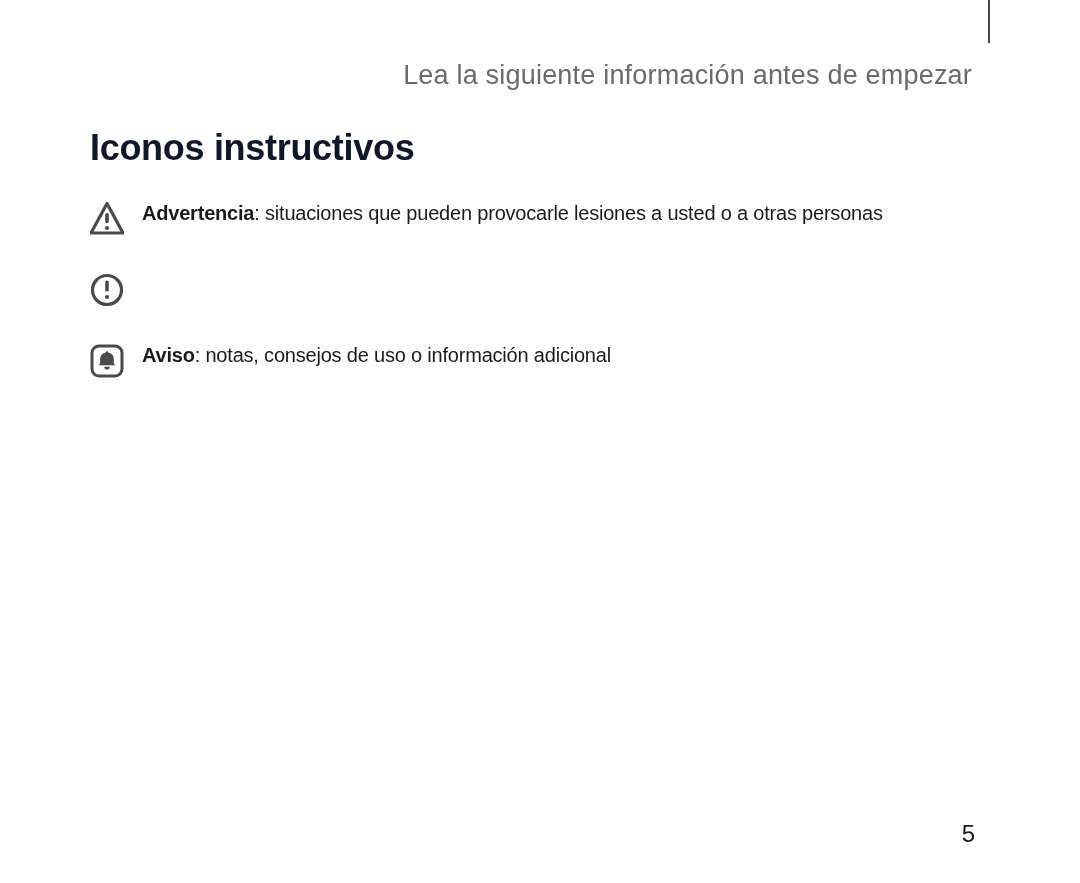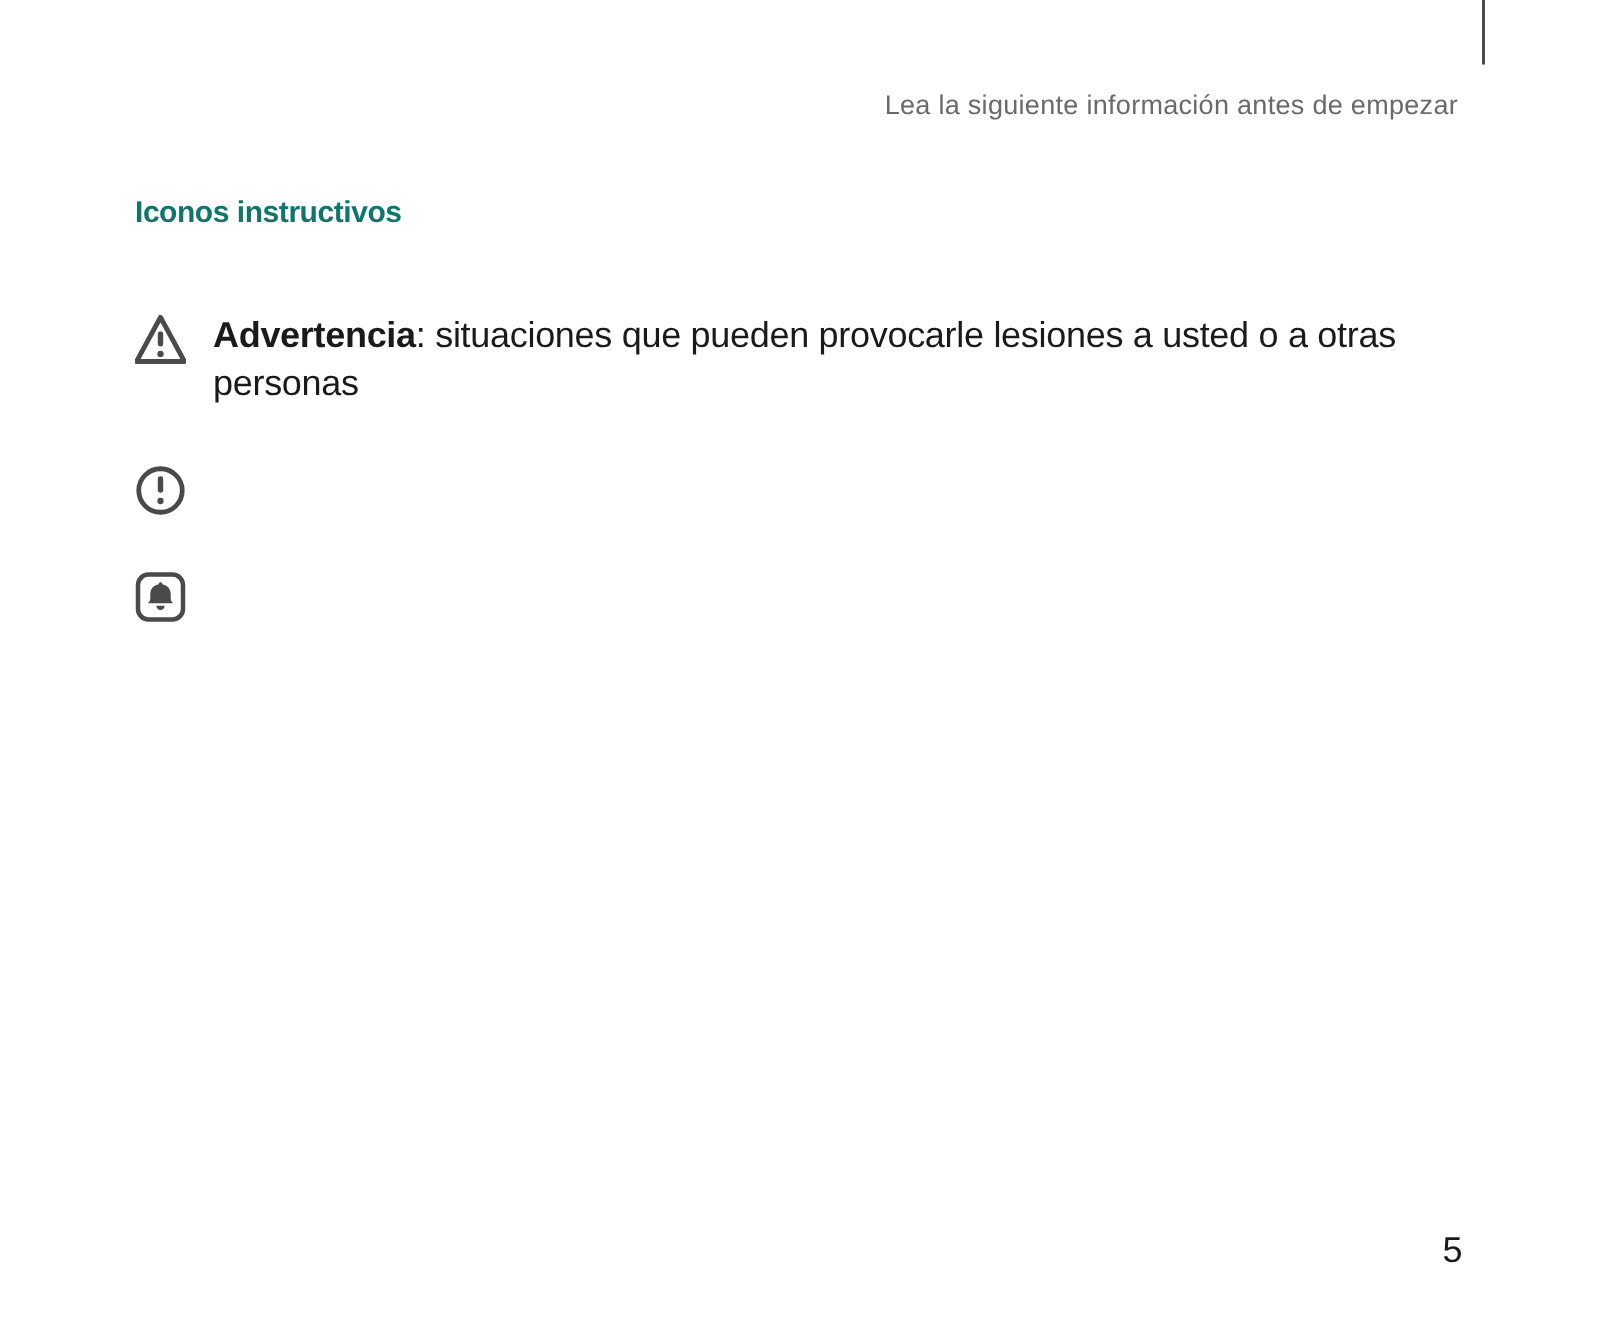--- a/index.html
+++ b/index.html
@@ -7,57 +7,57 @@
       width: 1080px;
       height: 883px;
       background: #ffffff;
       font-family: Arial, Helvetica, sans-serif;
       color: #1a1a1a;
       position: relative;
       padding: 60px 90px 40px 90px;
     }
     .page-header {
       text-align: right;
-      font-size: 18px;
+      font-size: 27px;
       color: #6a6a6a;
       letter-spacing: 0.2px;
-      margin-bottom: 50px;
+      margin-bottom: 36px;
       padding-right: 18px;
       position: relative;
     }
     .page-header::after {
       content: "";
       position: absolute;
       right: 0;
       top: -72px;
       width: 2px;
       height: 55px;
       background: #4a4a4a;
     }
     .section-heading {
-      font-size: 20px;
+      font-size: 36px;
       font-weight: bold;
-      color: #0f766e;
-      margin-bottom: 54px;
+      color: #0f172a;
+      margin-bottom: 31px;
       letter-spacing: -0.3px;
     }
     .icon-row {
       display: flex;
       align-items: flex-start;
       gap: 18px;
       margin-bottom: 35px;
       padding-right: 40px;
     }
     .icon-svg {
       flex: 0 0 34px;
       height: 34px;
       margin-top: 2px;
     }
     .icon-text {
-      font-size: 24px;
+      font-size: 20px;
       line-height: 1.35;
       color: #1a1a1a;
       letter-spacing: -0.2px;
     }
     .icon-text b { font-weight: bold; }
     .page-number {
       position: absolute;
       right: 105px;
       bottom: 35px;
       font-size: 24px;
@@ -90,15 +90,18 @@
   </svg>
 </div>
 
 <div class="icon-row">
   <svg class="icon-svg" viewBox="0 0 34 34">
     <rect x="2" y="2" width="30" height="30" rx="7" ry="7" fill="none" stroke="#4a4a4a" stroke-width="3"></rect>
     <path d="M17 8.5 c-4.2 0 -6.8 2.9 -6.8 6.4 v3.1 c0 1.6 -0.9 2.6 -1.7 3.2 h17 c-0.8 -0.6 -1.7 -1.6 -1.7 -3.2 v-3.1 c0 -3.5 -2.6 -6.4 -6.8 -6.4 z" fill="#4a4a4a"></path>
     <circle cx="17" cy="8.5" r="1.3" fill="#4a4a4a"></circle>
     <path d="M14.2 22.8 a2.8 2.8 0 0 0 5.6 0 z" fill="#4a4a4a"></path>
   </svg>
+  <div class="icon-text">
+    <b>Aviso</b><span>: notas, consejos de uso o información adicional</span>
+  </div>
 </div>
 
 <div class="page-number">5</div>
 
 </body></html>

